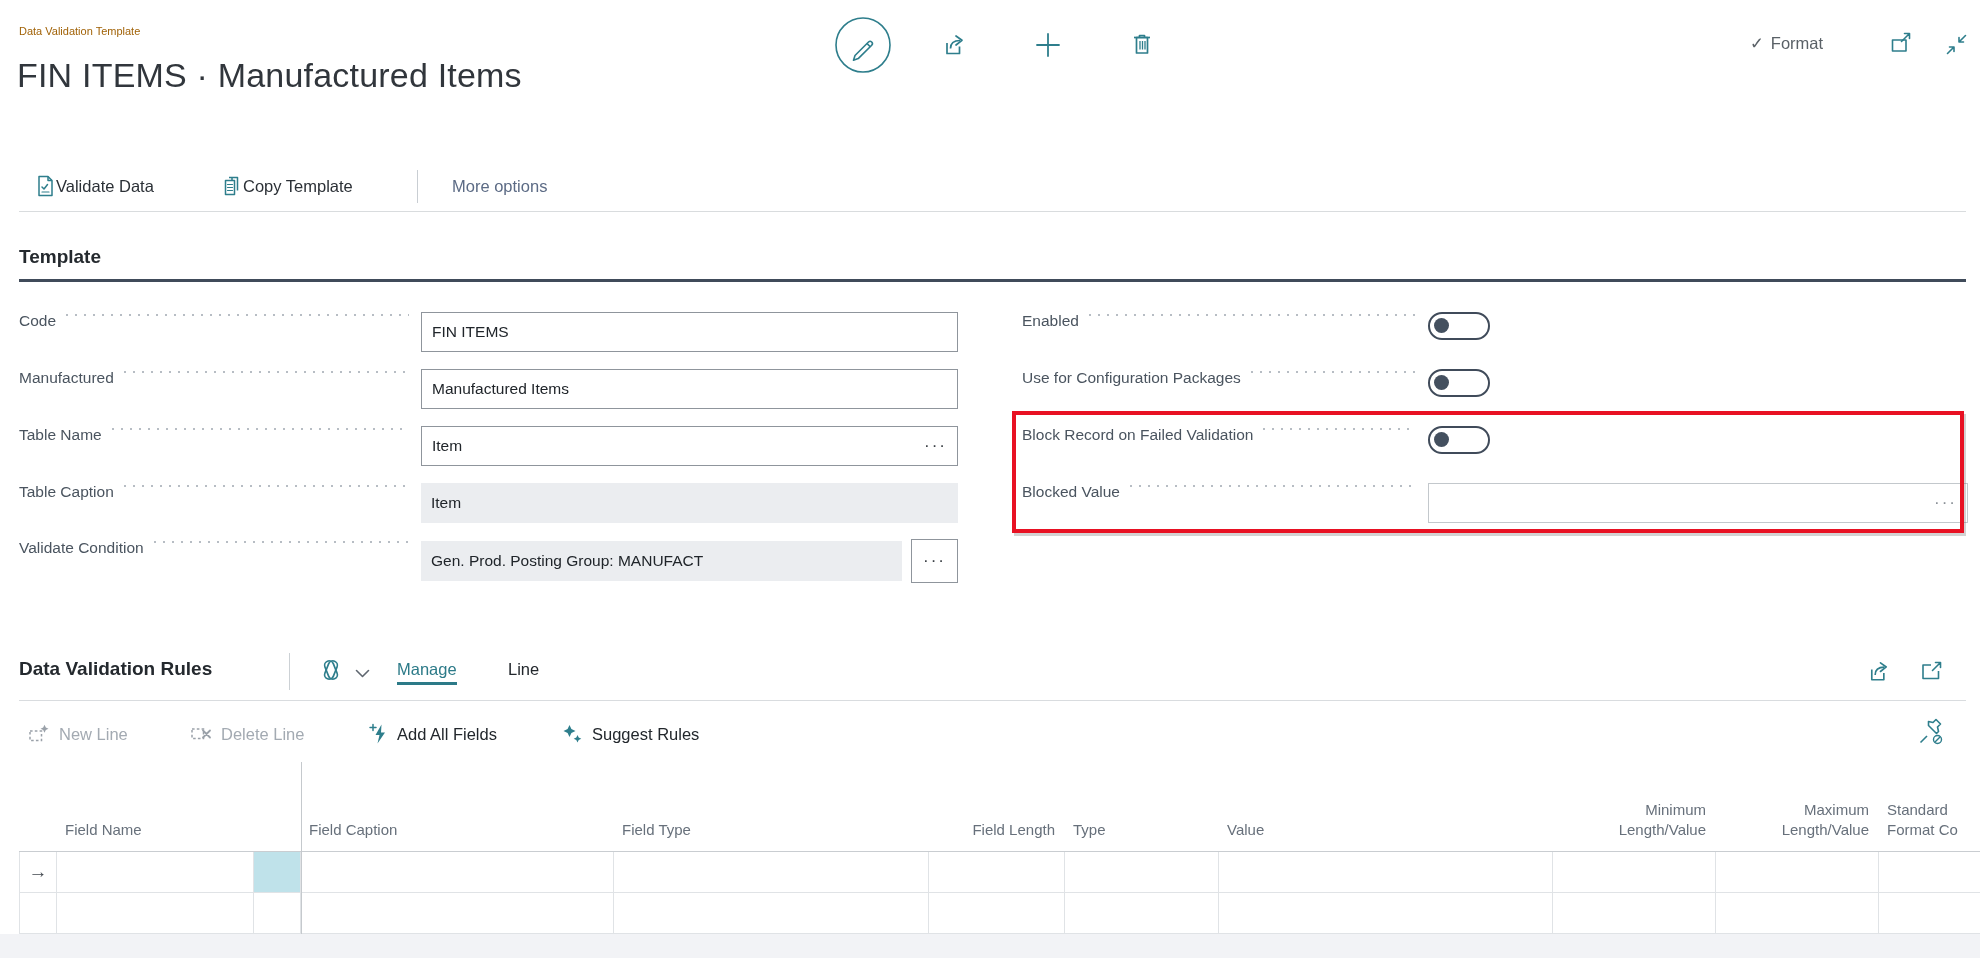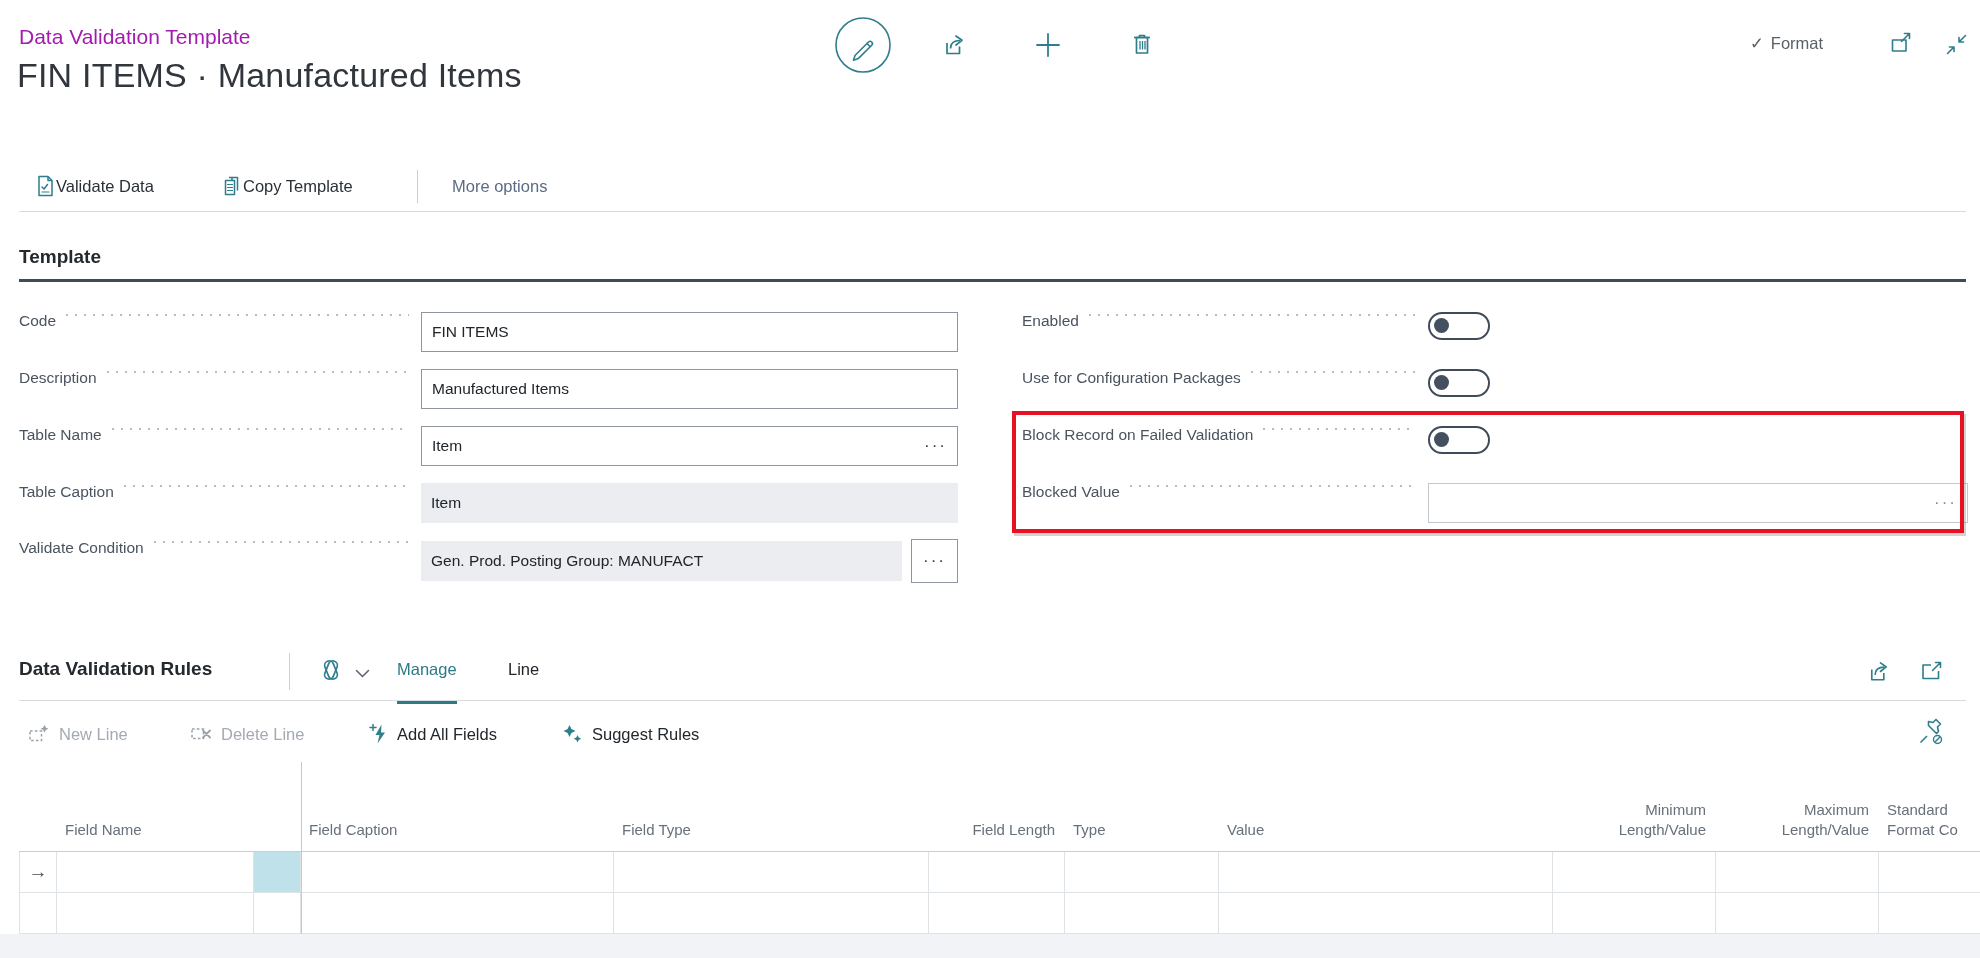--- a/index.html
+++ b/index.html
@@ -3,21 +3,21 @@
 <meta charset="utf-8">
 <style>
   html,body{margin:0;padding:0;background:#fff;}
   body{width:1980px;height:958px;overflow:hidden;
        font-family:"Liberation Sans","DejaVu Sans",sans-serif;color:#24292e;
        -webkit-font-smoothing:antialiased;}
   .screen{position:relative;width:1980px;height:958px;background:#fff;}
   .abs{position:absolute;}
 
   
-  .caption{left:19px;top:25px;font-size:21px;color:#a21caf;}
+  .caption{left:19px;top:25px;font-size:11px;color:#a16207;}
   .title{left:17px;top:56px;font-size:34px;font-weight:300;color:#31363c;letter-spacing:.2px;}
   .iconbtn{display:flex;align-items:center;justify-content:center;cursor:pointer;background:none;border:none;padding:0;}
   .saved{left:1750px;top:34px;display:flex;align-items:center;gap:7px;font-size:16.5px;color:#5a6167;}
 
   
   .actionbar-item{top:167px;height:38px;display:flex;align-items:center;font-size:16.5px;color:#2b3036;cursor:pointer;}
   .vsep{width:1px;background:#c9ced3;}
   .more{color:#5c6b85;}
   .hr1{left:19px;top:211px;width:1947px;height:1px;background:#d9dcde;}
 
@@ -41,21 +41,21 @@
   .tbox.lite{border:1px solid #c3c8cc;}
   .toggle{width:58px;height:24px;border:2px solid #404b5a;border-radius:15px;background:#fff;position:relative;cursor:pointer;flex:none;}
   .knob{position:absolute;left:4px;top:3.5px;width:15px;height:15px;border-radius:50%;background:#44505f;}
   .redbox{left:1012px;top:411px;width:952px;height:122px;border:4px solid #e81123;box-sizing:border-box;
           box-shadow:2px 3px 0 rgba(96,94,92,.28);}
 
   
   .rules-head{left:19px;top:658px;font-size:19px;font-weight:700;}
   .rules-sep{left:289px;top:653px;width:1px;height:37px;background:#ccd1d5;}
   .tab{top:660px;font-size:16.5px;cursor:pointer;}
-  .tab.active{color:#2c7a88;border-bottom:3px solid #2c7a88;padding-bottom:22px;}
+  .tab.active{color:#2c7a88;border-bottom:3px solid #2c7a88;padding-bottom:3px;}
   .tab.plain{color:#22272c;}
   .hr2{left:19px;top:700px;width:1947px;height:1px;background:#d9dcdf;}
 
   
   .subact{top:720px;height:28px;display:flex;align-items:center;gap:9px;font-size:16.5px;cursor:pointer;}
   .subact.disabled{color:#a3aab2;}
   .subact.enabled{color:#22272c;}
 
   
   .grid{left:19px;top:762px;width:1961px;}
@@ -173,21 +173,21 @@
   <div class="frow" style="left:19px;top:312px;width:939px;">
     <span class="flabel">Code</span>
     <div class="dots"></div>
     <div class="slot slot-l">
         <div class="tbox">
           <span class="val">FIN ITEMS</span>
         </div>
       </div>
   </div>
   <div class="frow" style="left:19px;top:369px;width:939px;">
-    <span class="flabel">Description</span>
+    <span class="flabel">Manufactured</span>
     <div class="dots"></div>
     <div class="slot slot-l">
         <div class="tbox">
           <span class="val">Manufactured Items</span>
         </div>
       </div>
   </div>
   <div class="frow" style="left:19px;top:426px;width:939px;">
     <span class="flabel">Table Name</span>
     <div class="dots"></div>

